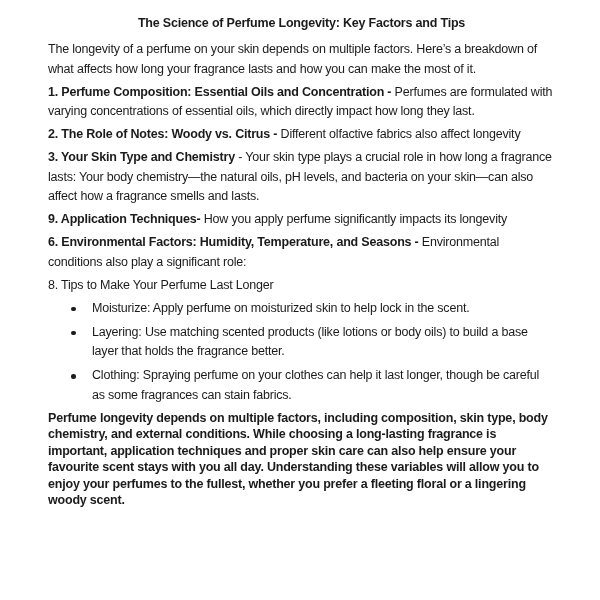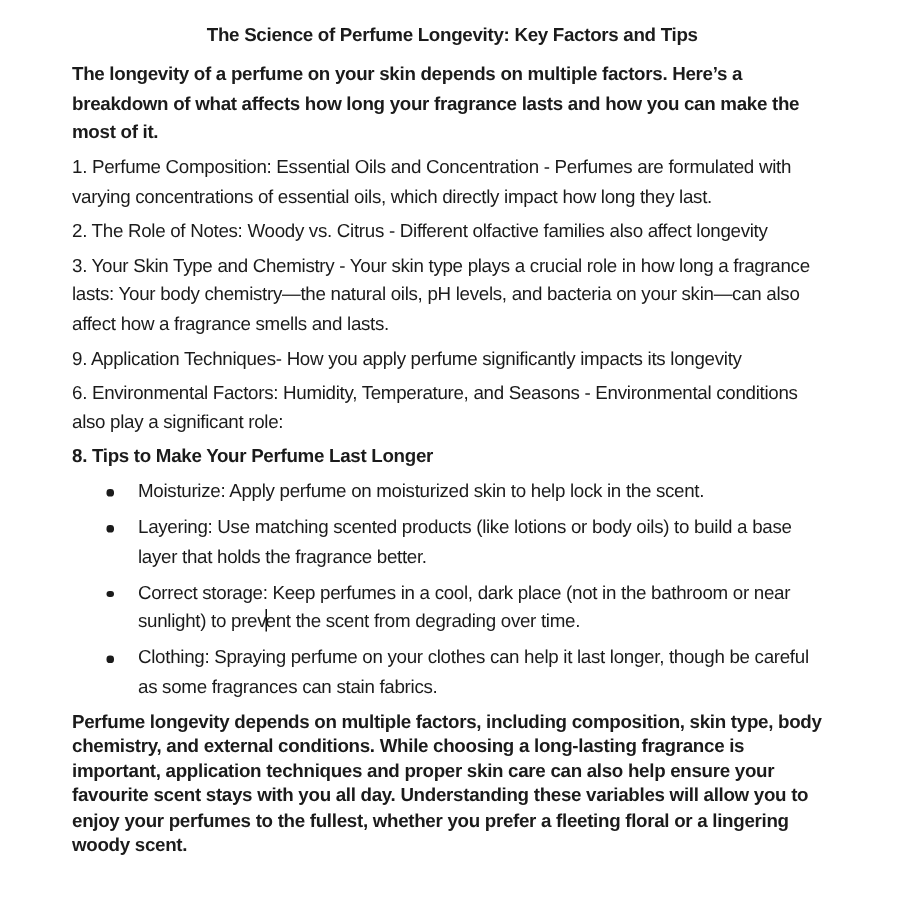--- a/index.html
+++ b/index.html
@@ -19,22 +19,22 @@
     border-radius: 32px;
   }
   .doc-title {
     font-size: 12.5px;
     line-height: 20px;
     font-weight: 700;
     text-align: center;
     margin: 0 0 7px 0;
   }
   p { margin: 0 0 3.5px 0; }
-  .bold { font-weight: 700; }
-  strong { font-weight: 400; }
+  .bold { font-weight: 400; }
+  strong { font-weight: 700; }
   ul.tips {
     list-style: none;
     margin: 3px 0 0 0;
     padding: 0;
   }
   ul.tips li {
     position: relative;
     padding-left: 44px;
     margin: 0 0 4.5px 0;
   }
@@ -66,33 +66,32 @@
 <body>
 
 <div class="page">
 
   <h1 class="doc-title"><span>The Science of Perfume Longevity: Key Factors and Tips</span></h1>
 
   <p class="bold"><span>The longevity of a perfume on your skin depends on multiple factors. Here’s a breakdown of what affects how long your fragrance lasts and how you can make the most of it.</span></p>
 
   <p><strong>1. Perfume Composition: Essential Oils and Concentration - </strong><span>Perfumes are formulated with varying concentrations of essential oils, which directly impact how long they last.</span></p>
 
-  <p><strong>2. The Role of Notes: Woody vs. Citrus - </strong><span>Different olfactive families also affect longevity</span></p>
+  <p><strong>2. The Role of Notes: Woody vs. Citrus - </strong><span>Different olfactive fabrics also affect longevity</span></p>
 
   <p><strong>3. Your Skin Type and Chemistry</strong><span> - Your skin type plays a crucial role in how long a fragrance lasts: Your body chemistry—the natural oils, pH levels, and bacteria on your skin—can also affect how a fragrance smells and lasts.</span></p>
 
 
   <p><strong>9. Application Techniques-</strong><span> How you apply perfume significantly impacts its longevity</span></p>
 
   <p><strong>6. Environmental Factors: Humidity, Temperature, and Seasons - </strong><span>Environmental conditions also play a significant role:</span></p>
 
   <p class="bold"><span>8. Tips to Make Your Perfume Last Longer</span></p>
 
   <ul class="tips">
     <li><span>Moisturize: Apply perfume on moisturized skin to help lock in the scent.</span></li>
     <li><span>Layering: Use matching scented products (like lotions or body oils) to build a base layer that holds the fragrance better.</span></li>
-    <li><span>Correct storage: Keep perfumes in a cool, dark place (not in the bathroom or near sunlight) to prev</span><span class="caret"></span><span>ent the scent from degrading over time.</span></li>
     <li><span>Clothing: Spraying perfume on your clothes can help it last longer, though be careful as some fragrances can stain fabrics.</span></li>
   </ul>
 
   <p class="conclusion"><span>Perfume longevity depends on multiple factors, including composition, skin type, body chemistry, and external conditions. While choosing a long-lasting fragrance is important, application techniques and proper skin care can also help ensure your favourite scent stays with you all day. Understanding these variables will allow you to enjoy your perfumes to the fullest, whether you prefer a fleeting floral or a lingering woody scent.</span></p>
 
 </div>
 
 </body></html>

